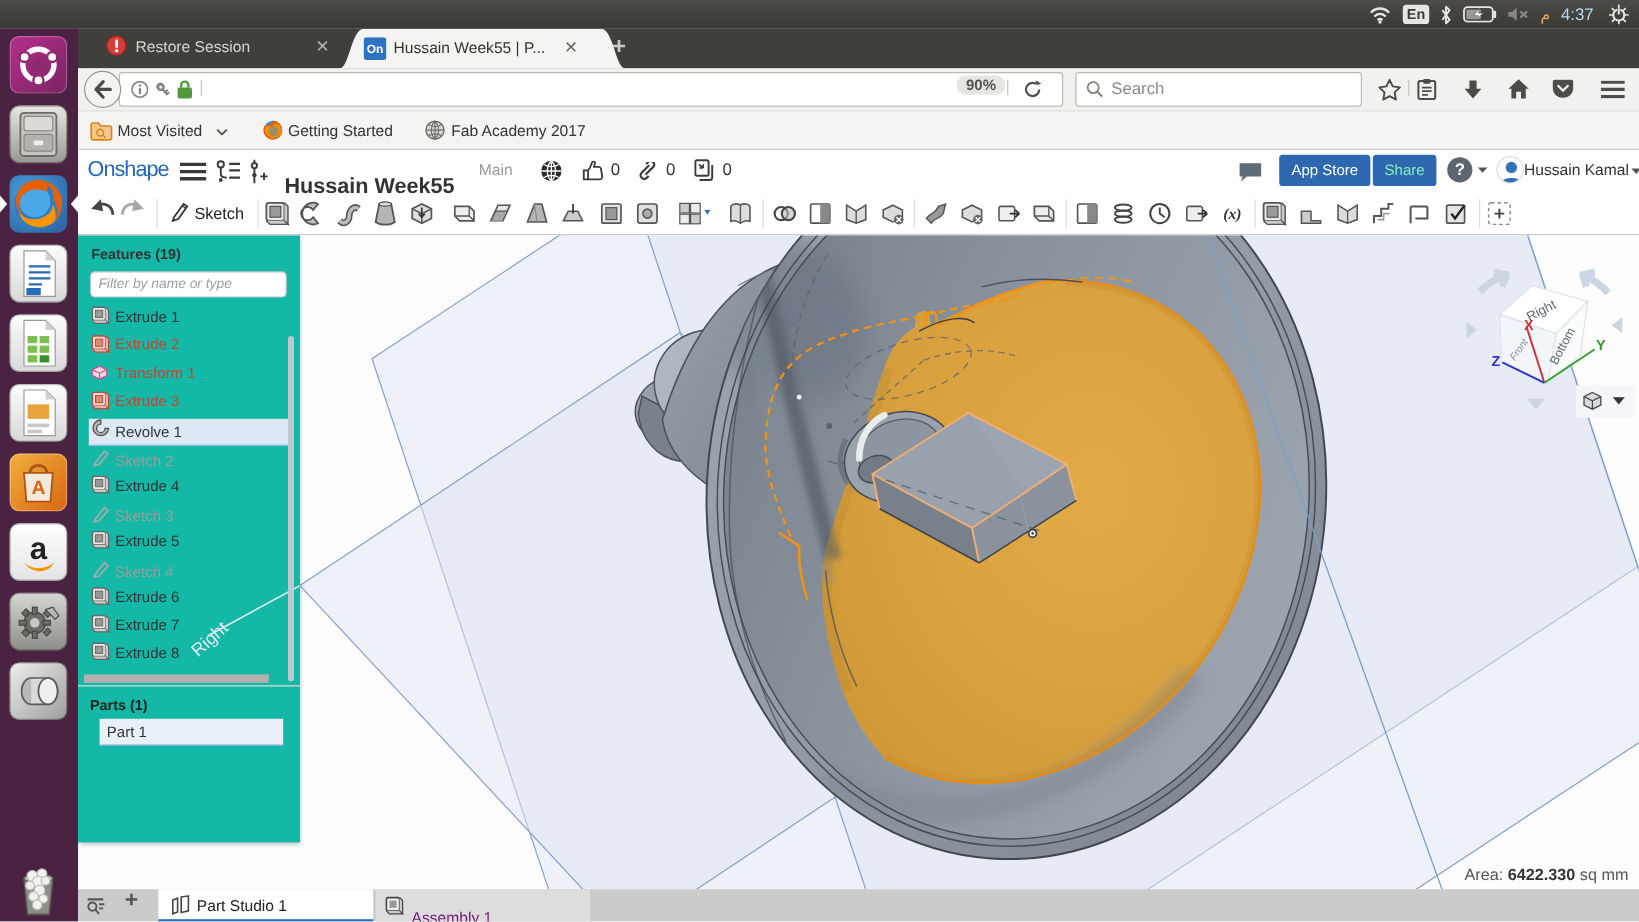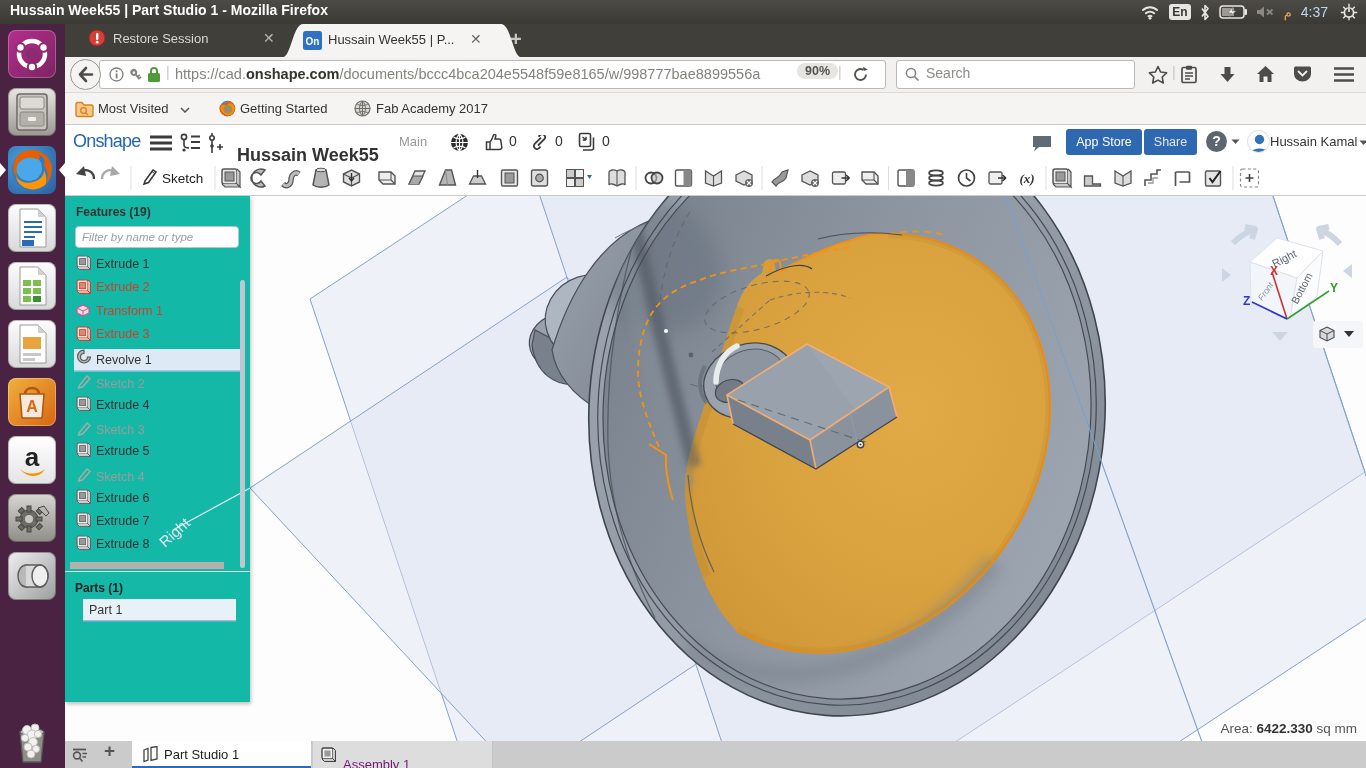--- a/index.html
+++ b/index.html
@@ -246,21 +246,21 @@
         <rect x="1.5" y="1.5" width="11" height="13" rx="1.5" fill="#fff" stroke="#3b3b3b" stroke-width="1.6"></rect>
         <path d="M15.5 5.5 V16 a2 2 0 0 1 -2 2 H5" fill="none" stroke="#3b3b3b" stroke-width="1.6"></path>
         <path d="M4.5 5 L8 8 M8 8 V4.8 M8 8 H4.8" stroke="#3b3b3b" stroke-width="1.4"></path>
       </svg>
     <span style="position:absolute;left:537px;top:8px;font-size:14px;color:#333;">0</span>
 
     <svg style="position:absolute;left:966px;top:9px;" width="22" height="19" viewBox="0 0 22 19">
         <path d="M2 2 H20 V13 H8 L3 17.5 L4.5 13 H2 Z" fill="#5d6c77"></path>
       </svg>
     <div style="position:absolute;left:1001px;top:4px;width:76px;height:26px;background:#2e68b1;border-radius:3px;color:#fff;font-size:12.5px;text-align:center;line-height:26px;">App Store</div>
-    <div style="position:absolute;left:1079px;top:4px;width:53px;height:26px;background:#2e68b1;border-radius:3px;color:#e5e5e5;font-size:12.5px;text-align:center;line-height:26px;">Share</div>
+    <div style="position:absolute;left:1079px;top:4px;width:53px;height:26px;background:#2e68b1;border-radius:3px;color:#86efac;font-size:12.5px;text-align:center;line-height:26px;">Share</div>
     <div style="position:absolute;left:1141px;top:6px;width:21px;height:21px;background:#5d6670;border-radius:50%;color:#fff;font-weight:bold;font-size:14px;text-align:center;line-height:21px;">?</div>
     <svg style="position:absolute;left:1166px;top:14px;" width="9" height="6" viewBox="0 0 9 6">
         <path d="M0.5 0.5 L4.5 5 L8.5 0.5" fill="#555"></path>
       </svg>
     <div style="position:absolute;left:1182px;top:5px;width:23px;height:23px;background:#fff;border-radius:50%;overflow:hidden;border:1px solid #ddd;"><svg width="23" height="23" viewBox="0 0 23 23">
           <circle cx="11.5" cy="8.5" r="4.7" fill="#3272bb"></circle>
           <path d="M2 23 C2 15.5 21 15.5 21 23 Z" fill="#3272bb"></path>
         </svg></div>
     <span style="position:absolute;left:1205px;top:9px;font-size:13px;color:#333;">Hussain Kamal</span>
     <svg style="position:absolute;left:1294px;top:15px;" width="9" height="6" viewBox="0 0 9 6">
@@ -582,21 +582,20 @@
           <rect x="7.1" y="6.5" width="1.9" height="7"></rect>
           <rect x="8.5" y="9.5" width="2.6" height="1.6"></rect>
           <rect x="8.5" y="11.8" width="2.2" height="1.6"></rect>
         </g>
       </svg>
     <svg style="position:absolute;left:147px;top:9px;" width="14" height="17" viewBox="0 0 14 17">
         <rect x="1" y="7" width="12" height="9" rx="1.5" fill="#4e9a3c"></rect>
         <path d="M4 7 V5 a3 3 0 0 1 6 0 V7" fill="none" stroke="#4e9a3c" stroke-width="2"></path>
       </svg>
     <span style="position:absolute;left:166px;top:7px;color:#c9c8c4;font-size:14px;">|</span>
-    <span style="position:absolute;left:175px;top:9px;font-size:14.5px;color:#85837f;">https://cad.<b style="color:#35332e;">onshape.com</b>/documents/bccc4bca204e5548f59e8165/w/998777bae8899556a</span>
     <span style="position:absolute;left:797px;top:6px;background:#e6e5e2;border-radius:9px;padding:1px 8px;font-size:12.5px;font-weight:bold;color:#55534e;">90%</span>
     <span style="position:absolute;left:838px;top:7px;color:#c9c8c4;font-size:14px;">|</span>
     <svg style="position:absolute;left:852px;top:9px;" width="17" height="17" viewBox="0 0 17 17">
         <path d="M14 8.5 A5.5 5.5 0 1 1 11.5 3.9" fill="none" stroke="#55534e" stroke-width="1.9"></path>
         <path d="M11 0.8 L11.8 5 L15.8 3.6 Z" fill="#55534e"></path>
       </svg>
     
     <div style="position:absolute;left:896px;top:3px;width:239px;height:29px;background:#fff;border:1px solid #bbbab6;border-radius:3px;"></div>
     <svg style="position:absolute;left:905px;top:10px;" width="15" height="15" viewBox="0 0 15 15">
         <circle cx="6" cy="6" r="4.6" fill="none" stroke="#85837f" stroke-width="1.5"></circle>
@@ -647,21 +646,20 @@
       </svg>
     <span style="position:absolute;left:240px;top:8px;">Getting Started</span>
     <svg style="position:absolute;left:354px;top:7px;" width="17" height="17" viewBox="0 0 17 17">
         <circle cx="8.5" cy="8.5" r="7.5" fill="#d8d7d3" stroke="#706e69" stroke-width="1.2"></circle>
         <path d="M1 8.5 H16 M8.5 1 V16 M3 3.8 C6 6 11 6 14 3.8 M3 13.2 C6 11 11 11 14 13.2 M8.5 1 C4.5 5 4.5 12 8.5 16 M8.5 1 C12.5 5 12.5 12 8.5 16" fill="none" stroke="#706e69" stroke-width="1"></path>
       </svg>
     <span style="position:absolute;left:376px;top:8px;">Fab Academy 2017</span>
   </div>
 
   <div id="topbar" class="abs">
-      <span class="title">Hussain Week55 | Part Studio 1 - Mozilla Firefox</span>
     <span class="right">
       <svg width="20" height="16" viewBox="0 0 20 16">
           <g fill="none" stroke="#e8e6e3" stroke-width="2" stroke-linecap="round">
             <path d="M3 6 A10 10 0 0 1 17 6"></path>
             <path d="M5.8 9.2 A6.5 6.5 0 0 1 14.2 9.2"></path>
             <path d="M8.6 12.2 A3.2 3.2 0 0 1 11.4 12.2"></path>
           </g>
           <circle cx="10" cy="14.3" r="1.4" fill="#e8e6e3"></circle>
         </svg>
       <span style="background:#e8e6e3;color:#3a3934;font-size:12px;font-weight:bold;border-radius:3px;padding:0 3px;line-height:16px;display:inline-block;">En</span>

